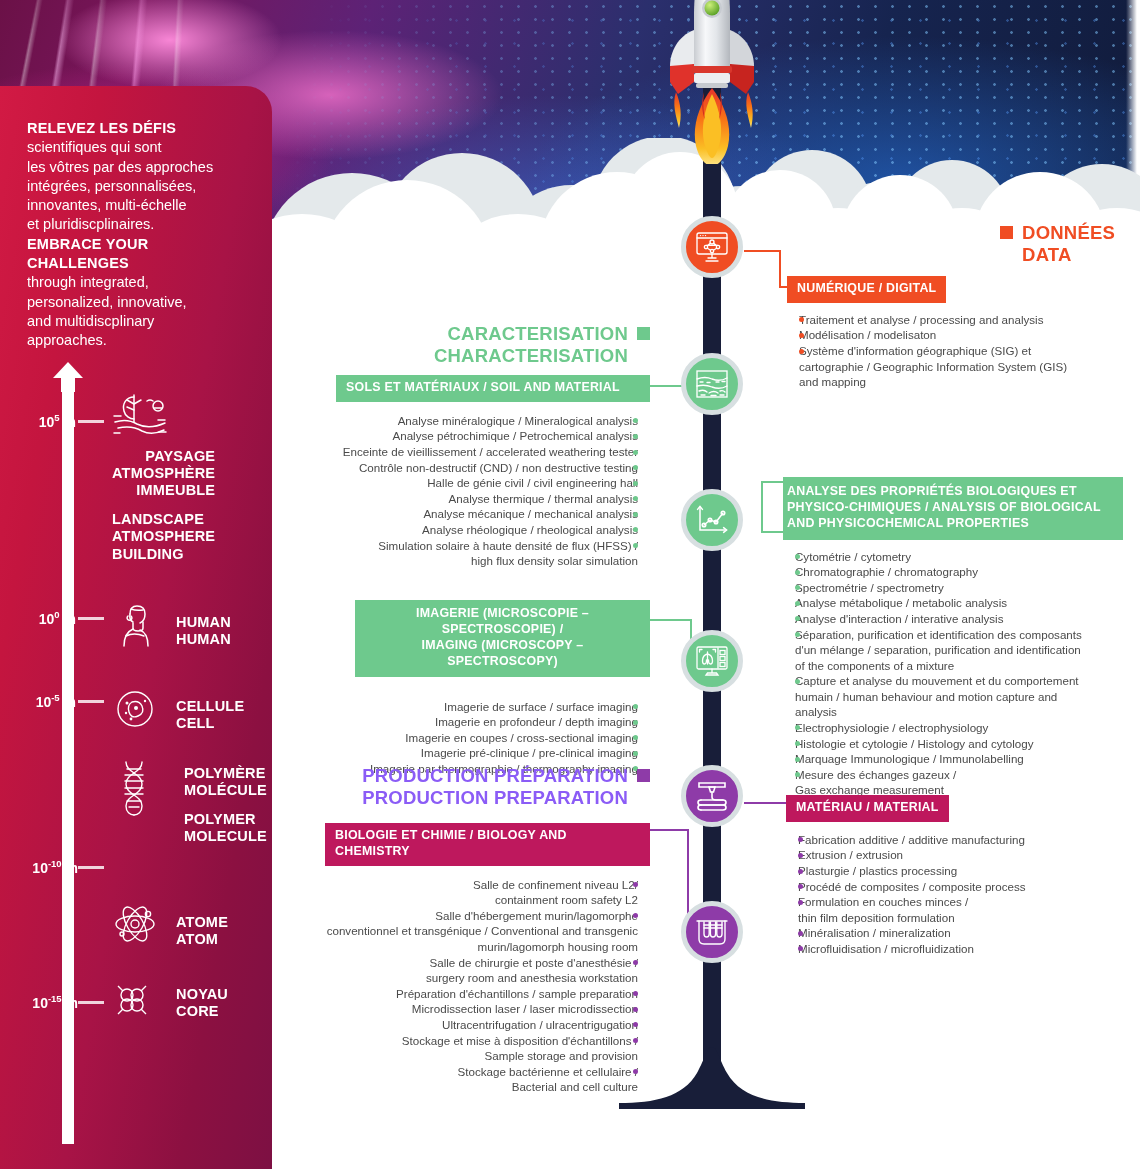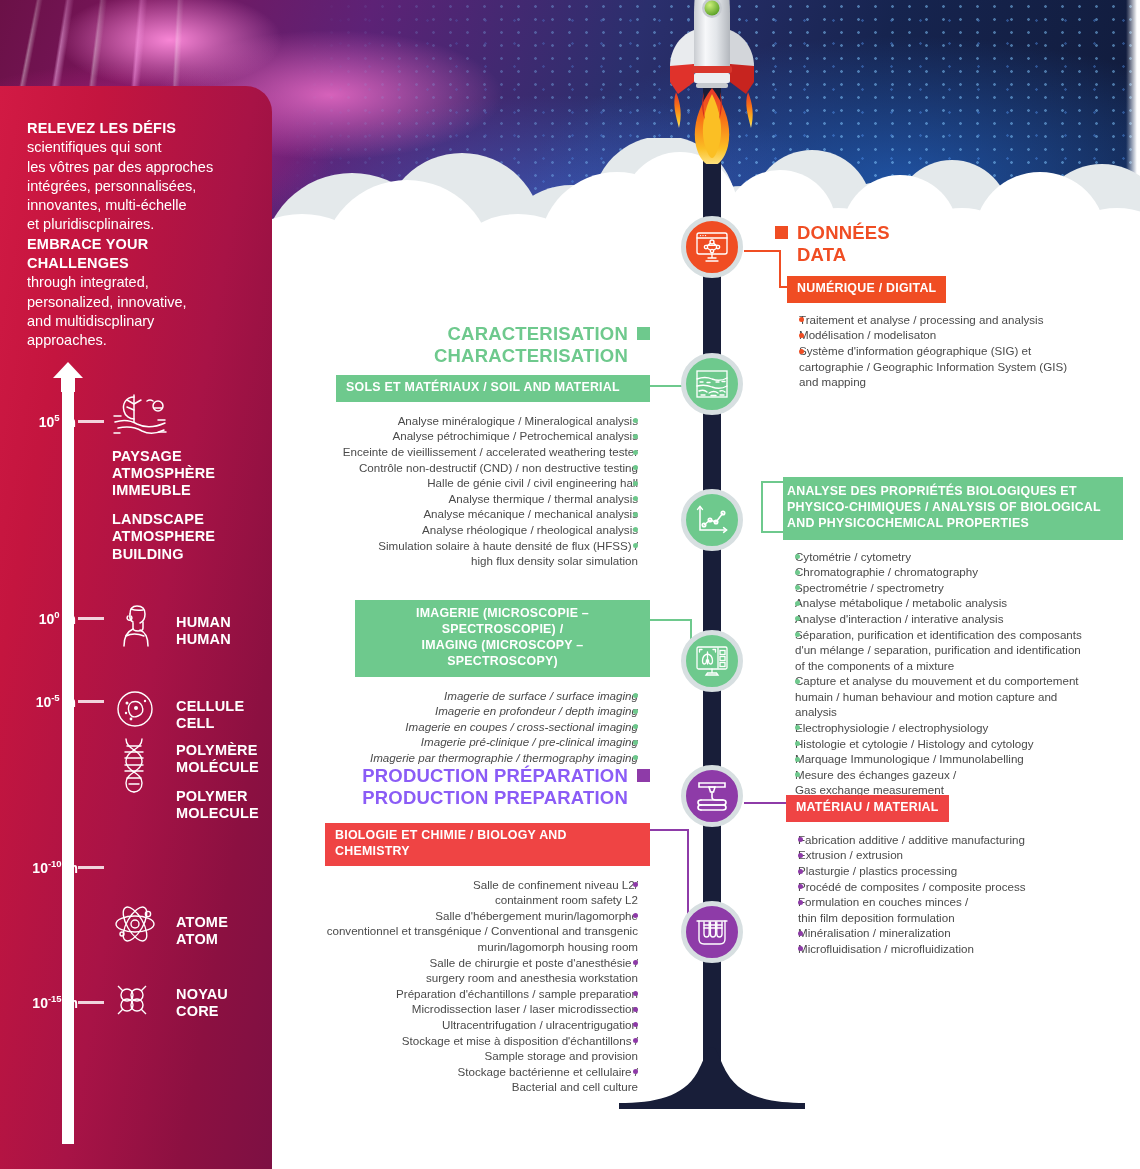--- a/index.html
+++ b/index.html
@@ -122,34 +122,34 @@
   .node svg{ display:block; }
   .node.orange{ background:#f04d23; }
   .node.green { background:#6ec98d; }
   .node.purple{ background:#8e3ba8; }
 
   
   .block{ position:absolute; z-index:10; }
 
   .cat-title{
     font-weight:bold; font-size:18.5px; line-height:1.2; letter-spacing:.2px;
-    display:flex; align-items:flex-start;
+    display:flex; align-items:flex-start;justify-content:flex-end;
   }
   .cat-title .txt{ text-align:right; }
   .cat-title .sq{ width:13px; height:13px; margin-left:9px; margin-top:4px; flex:0 0 13px; }
   .cat-title.left-title{ justify-content:flex-end; }
   .cat-title .sq-lead{ width:13px; height:13px; margin-right:9px; margin-top:4px; flex:0 0 13px; }
 
   .chip{
     display:inline-block; color:#fff; font-weight:bold; font-size:12.4px;
     letter-spacing:.25px; padding:5px 10px 6px; line-height:1.28;
   }
   .chip.green{ background:#6ec98d; }
   .chip.orange{ background:#f04d23; }
-  .chip.purple{ background:#ef4444; }
+  .chip.purple{ background:#be185d; }
 
   .blist{ list-style:none; font-size:11.6px; line-height:1.345; color:#4a4a4a; }
   .blist li{ position:relative; }
   .blist.right-al{ text-align:right; padding-right:12px; }
   .blist.right-al li::after{
     content:""; position:absolute; right:0; top:5.5px;
     width:5px; height:5px; border-radius:50%;
   }
   .blist.left-al{ text-align:left; padding-left:12px; }
   .blist.left-al li::before{
@@ -325,21 +325,21 @@
         <path d="M22,12 L15,8 M22,18 L15,15 M22,12 L29,8"></path>
         <path d="M41,14 a5,5 0 1,0 10,0 a5,5 0 1,0 -10,0"></path>
         <path d="M42,16 L50,16"></path>
         <path d="M35,9 q3,-2 6,0"></path>
         <path d="M3,30 q12,-4 22,2 q12,6 28,-1"></path>
         <path d="M6,36 q14,-3 24,3 q10,5 22,-1"></path>
         <path d="M2,24 L9,24 M46,28 L53,28 M2,41 L8,41 M47,40 L54,40"></path>
       </svg>
     </span>
     <span class="scale-name" style="padding-left:0; padding-top:8px;">
-      <span class="fr" style="white-space:pre-line;">PAYSAGE
+      <span class="fr" style="white-space:pre-line;text-align:right;">PAYSAGE
 ATMOSPHÈRE
 IMMEUBLE</span>
       <span class="sp"></span>
       <span class="en" style="white-space:pre-line;">LANDSCAPE
 ATMOSPHERE
 BUILDING</span>
     </span>
   </div>
 
   <div class="scale-entry" style="left:112px; top:600px;">
@@ -371,21 +371,21 @@
         <circle cx="33" cy="15" r="1.2" fill="#fff" stroke="none"></circle>
         <circle cx="24" cy="22" r="2" fill="#fff" stroke="none"></circle>
       </svg>
     </span>
     <span class="scale-name" style="padding-top:12px; padding-left:16px;">
       <span class="fr">CELLULE</span>
       <span class="en">CELL</span>
     </span>
   </div>
 
-  <div class="scale-entry" style="left:112px; top:736px;">
+  <div class="scale-entry" style="left:112px; top:759px;gap:8px;">
     <span class="scale-ico">
       <svg width="44" height="58" viewBox="0 0 44 58" aria-hidden="true" fill="none" stroke="#fff" stroke-width="1.4" stroke-linecap="round">
         <path d="M14,3 C14,14 30,14 30,25 C30,36 14,36 14,47 C14,53 18,56 22,56"></path>
         <path d="M30,3 C30,14 14,14 14,25 C14,36 30,36 30,47 C30,53 26,56 22,56"></path>
         <path d="M15,10 L29,10 M13,16 L31,16 M13,22 L31,22 M13,29 L31,29 M13,35 L31,35 M15,42 L29,42 M17,48 L27,48"></path>
       </svg>
     </span>
     <span class="scale-name" style="padding-top:6px; padding-left:16px;">
       <span class="fr" style="white-space:pre-line;">POLYMÈRE
 MOLÉCULE</span>
@@ -625,21 +625,21 @@
       <li>Marquage Immunologique / Immunolabelling</li>
       <li style="white-space:pre-line;">Mesure des échanges gazeux /
 Gas exchange measurement</li>
       <li>Diffraction / Diffraction</li>
     </ul>
   </div>
 
   <div class="block" style="left:355px; top:600px; width:295px;">
     <span class="chip green" style="display:block; white-space:pre-line; text-align:center; padding:6px 10px 7px;">IMAGERIE (MICROSCOPIE – SPECTROSCOPIE) /
 IMAGING (MICROSCOPY – SPECTROSCOPY)</span>
-    <ul class="blist right-al g" style="margin-top:11px;font-style:italic;">
+    <ul class="blist right-al g" style="margin-top:22px;">
       <li>Imagerie de surface / surface imaging</li>
       <li>Imagerie en profondeur / depth imaging</li>
       <li>Imagerie en coupes / cross-sectional imaging</li>
       <li>Imagerie pré-clinique / pre-clinical imaging</li>
       <li>Imagerie par thermographie / thermography imaging</li>
     </ul>
   </div>
 
   <div class="block" style="left:330px; top:765px; width:320px;">
     <div class="cat-title left-title" style="color:#8b5cf6;">

